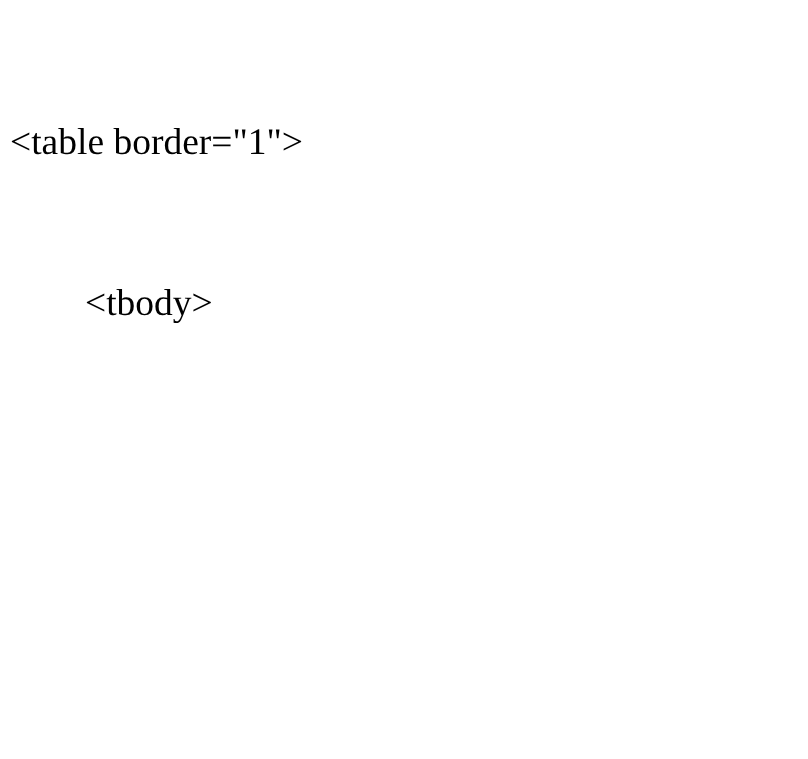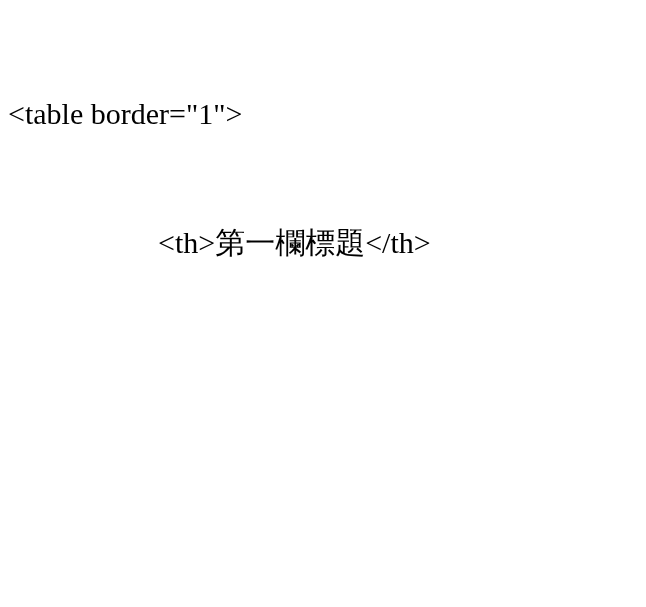--- a/index.html
+++ b/index.html
@@ -26,21 +26,21 @@
   .code-line {
     white-space: pre;
     height: 43px;
   }
 </style>
 </head>
 <body>
 
 <div class="code-block">
   <div class="code-line">&lt;table border="1"&gt;</div>
-  <div class="code-line">                    &lt;th&gt;第一欄標題&lt;/th&gt;</div>
+  <div class="code-line">        &lt;tbody&gt;</div>
   
   
   
   
   
   
   
   
   
   

